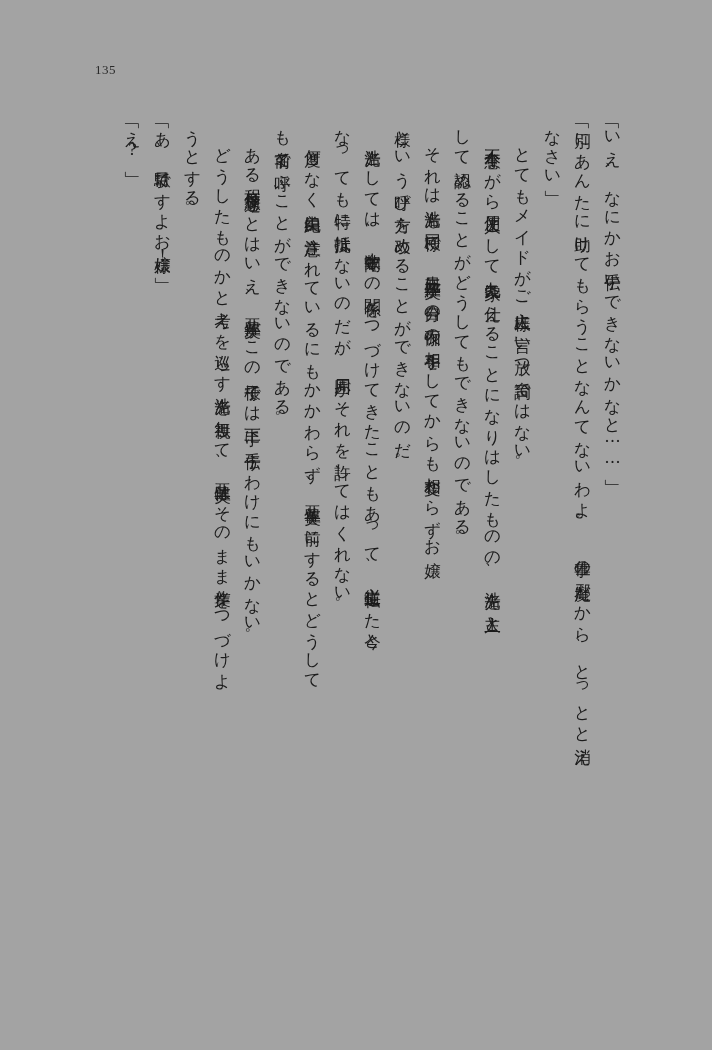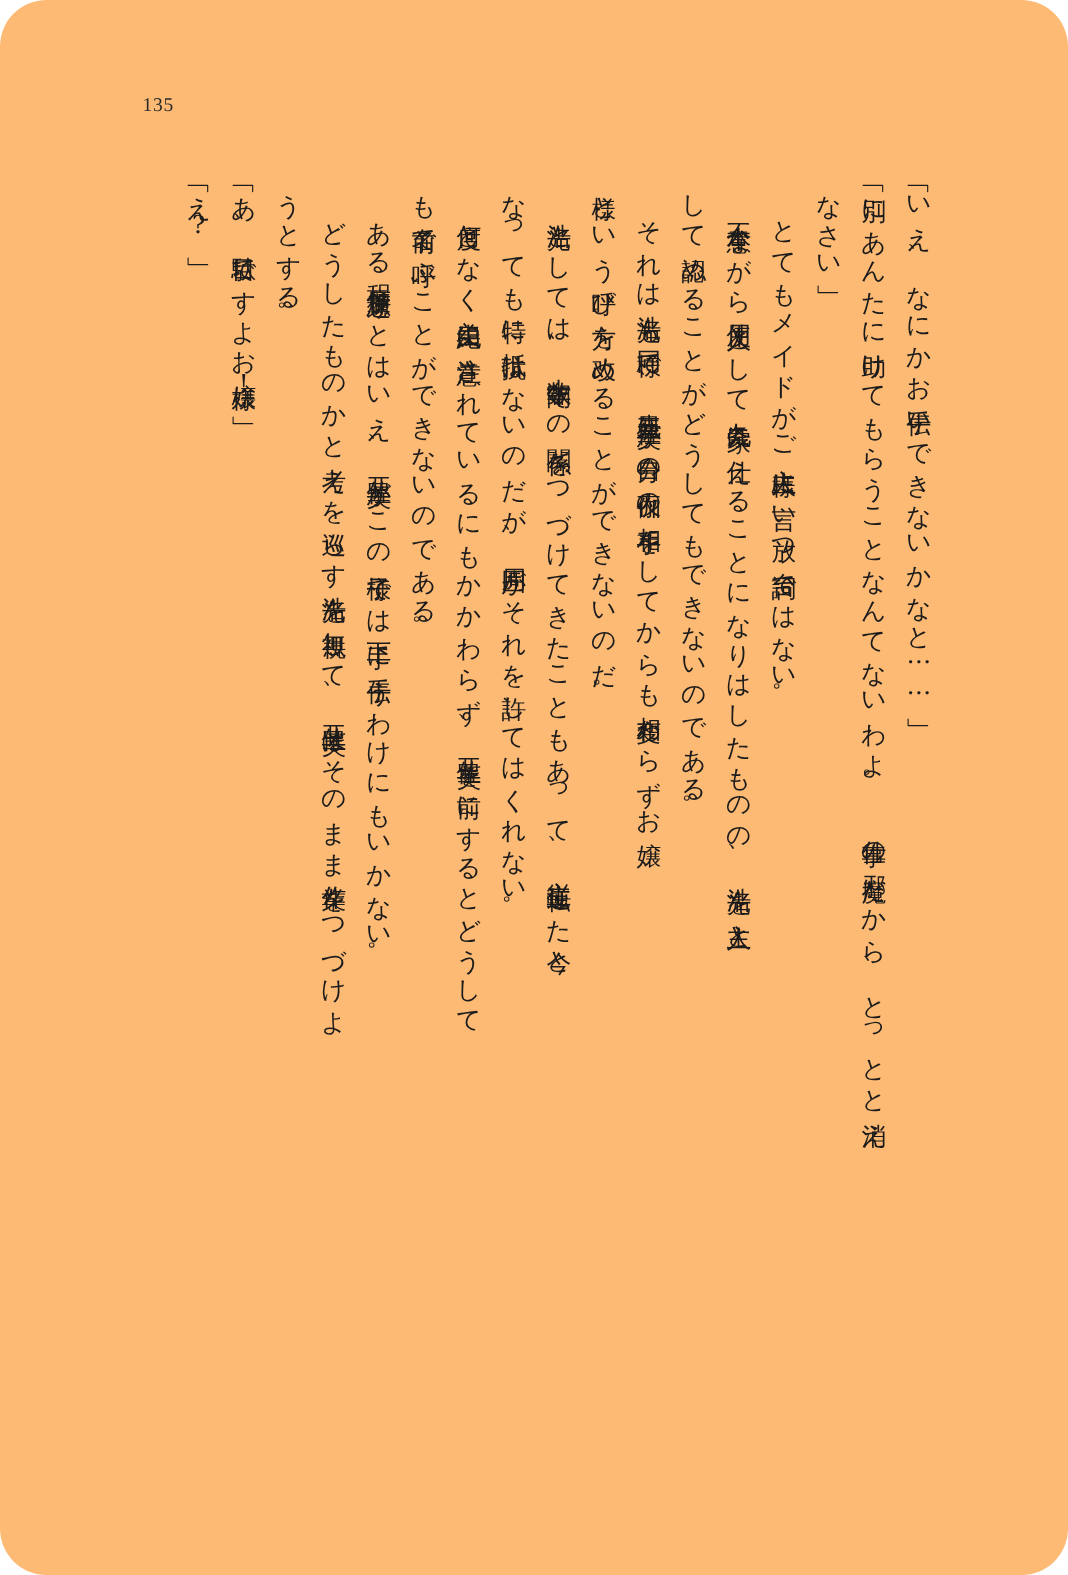--- a/index.html
+++ b/index.html
@@ -4,25 +4,24 @@
 <style>
   html, body {
     margin: 0;
     padding: 0;
     background: #ffffff;
   }
   .page {
     position: relative;
     width: 712px;
     height: 1050px;
-    background: #fdba74;
+    background: #a3a3a3;
     overflow: hidden;
     font-family: "DejaVu Serif", "Liberation Serif", serif;
     color: #1a1a1a;
-    border-radius: 31px;
   }
   .page-number {
     position: absolute;
     top: 62px;
     left: 95px;
     font-size: 13px;
     letter-spacing: 0.5px;
     color: #2a2a2a;
     font-family: "Liberation Serif", serif;
   }

